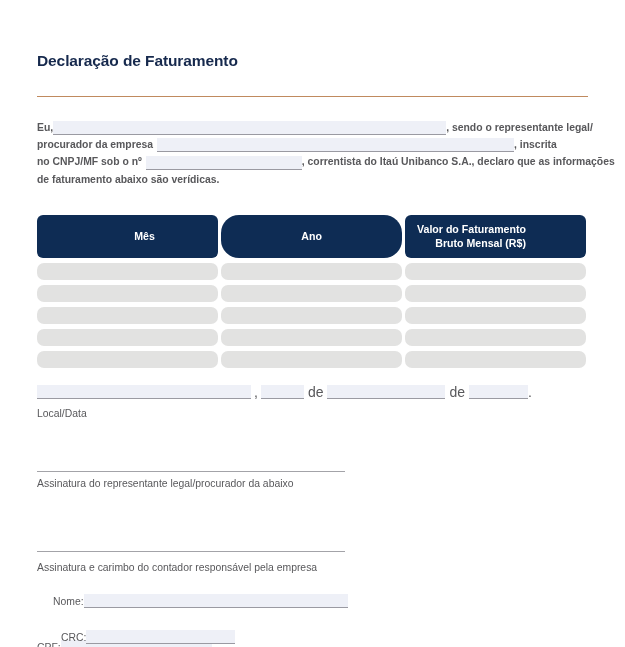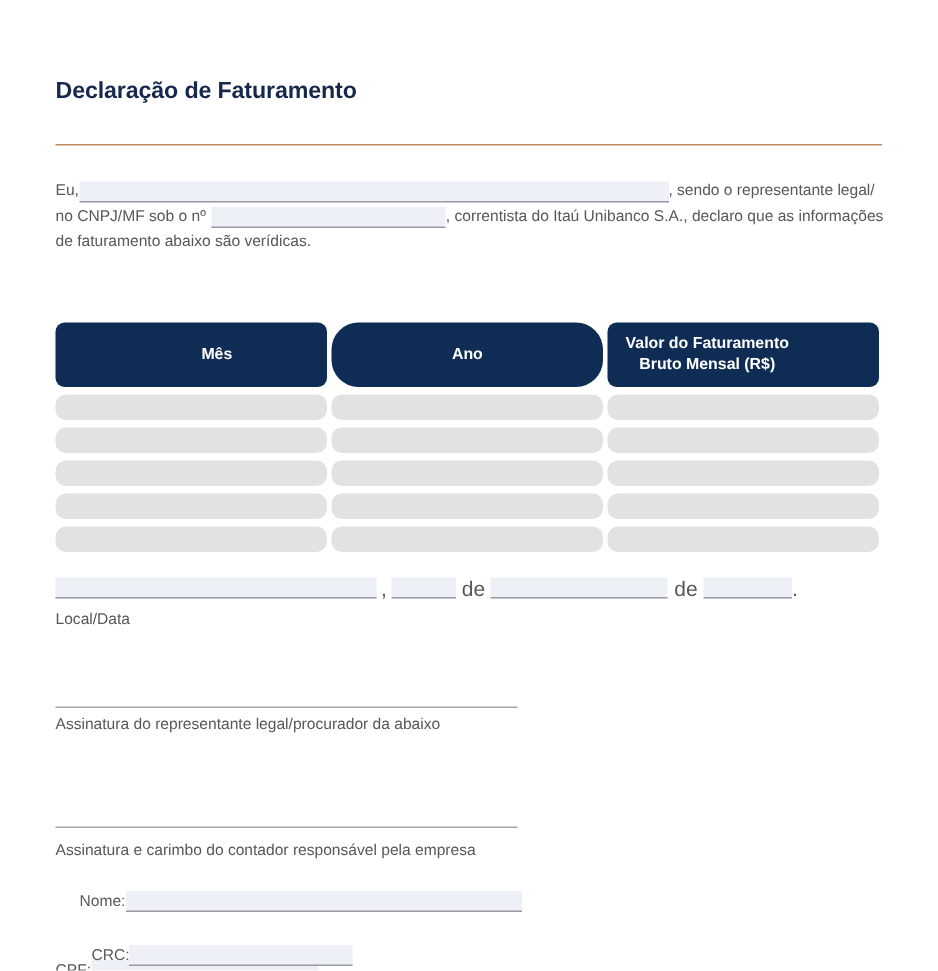--- a/index.html
+++ b/index.html
@@ -51,20 +51,21 @@
     top: 119px;
     width: 555px;
     font-size: 10.4px;
     line-height: 17.2px;
     color: #58585b;
   }
   .intro-line {
     display: block;
     white-space: nowrap;
     height: 17.2px;
+    font-weight: bold;
   }
   .txt { vertical-align: baseline; }
 
   
   .fld {
     display: inline-block;
     vertical-align: bottom;
     height: 13px;
     background: #eef0f7;
     border-bottom: 1px solid #9a9aa2;
@@ -95,21 +96,21 @@
     text-align: center;
     line-height: 13.5px;
     box-sizing: border-box;
     padding: 0 6px;
   }
   .th.c1 { width: 182px; padding-left: 40px; }
   .th.c2 { width: 182px; border-radius: 18px; }
   .th.c3 {
     width: 182px;
     justify-content: flex-start;
-    text-align: center;
+    text-align: right;
     padding-left: 12px;
   }
   .th.c3 .th-txt { display: block; }
 
   .tbl-body { margin-top: 5px; }
   .tr {
     display: flex;
     gap: 3px;
     margin-bottom: 5px;
     height: 17px;
@@ -182,20 +183,23 @@
   <div class="doc-title">Declaração de Faturamento</div>
 
   <div class="title-rule"></div>
 
   <div class="intro">
 
     <span class="intro-line">
       <span class="txt">Eu,</span><span class="fld" style="width:393px;"></span><span class="txt">, sendo o representante legal/</span>
     </span>
 
+    <span class="intro-line">
+      <span class="txt">procurador da empresa</span><span class="fld" style="width:357px; margin-left:4px;"></span><span class="txt">, inscrita</span>
+    </span>
 
     <span class="intro-line">
       <span class="txt">no CNPJ/MF sob o nº</span><span class="fld" style="width:156px; margin-left:4px;"></span><span class="txt">, correntista do Itaú Unibanco S.A., declaro que as informações</span>
     </span>
 
     <span class="intro-line">
       <span class="txt">de faturamento abaixo são verídicas.</span>
     </span>
   </div>
 

